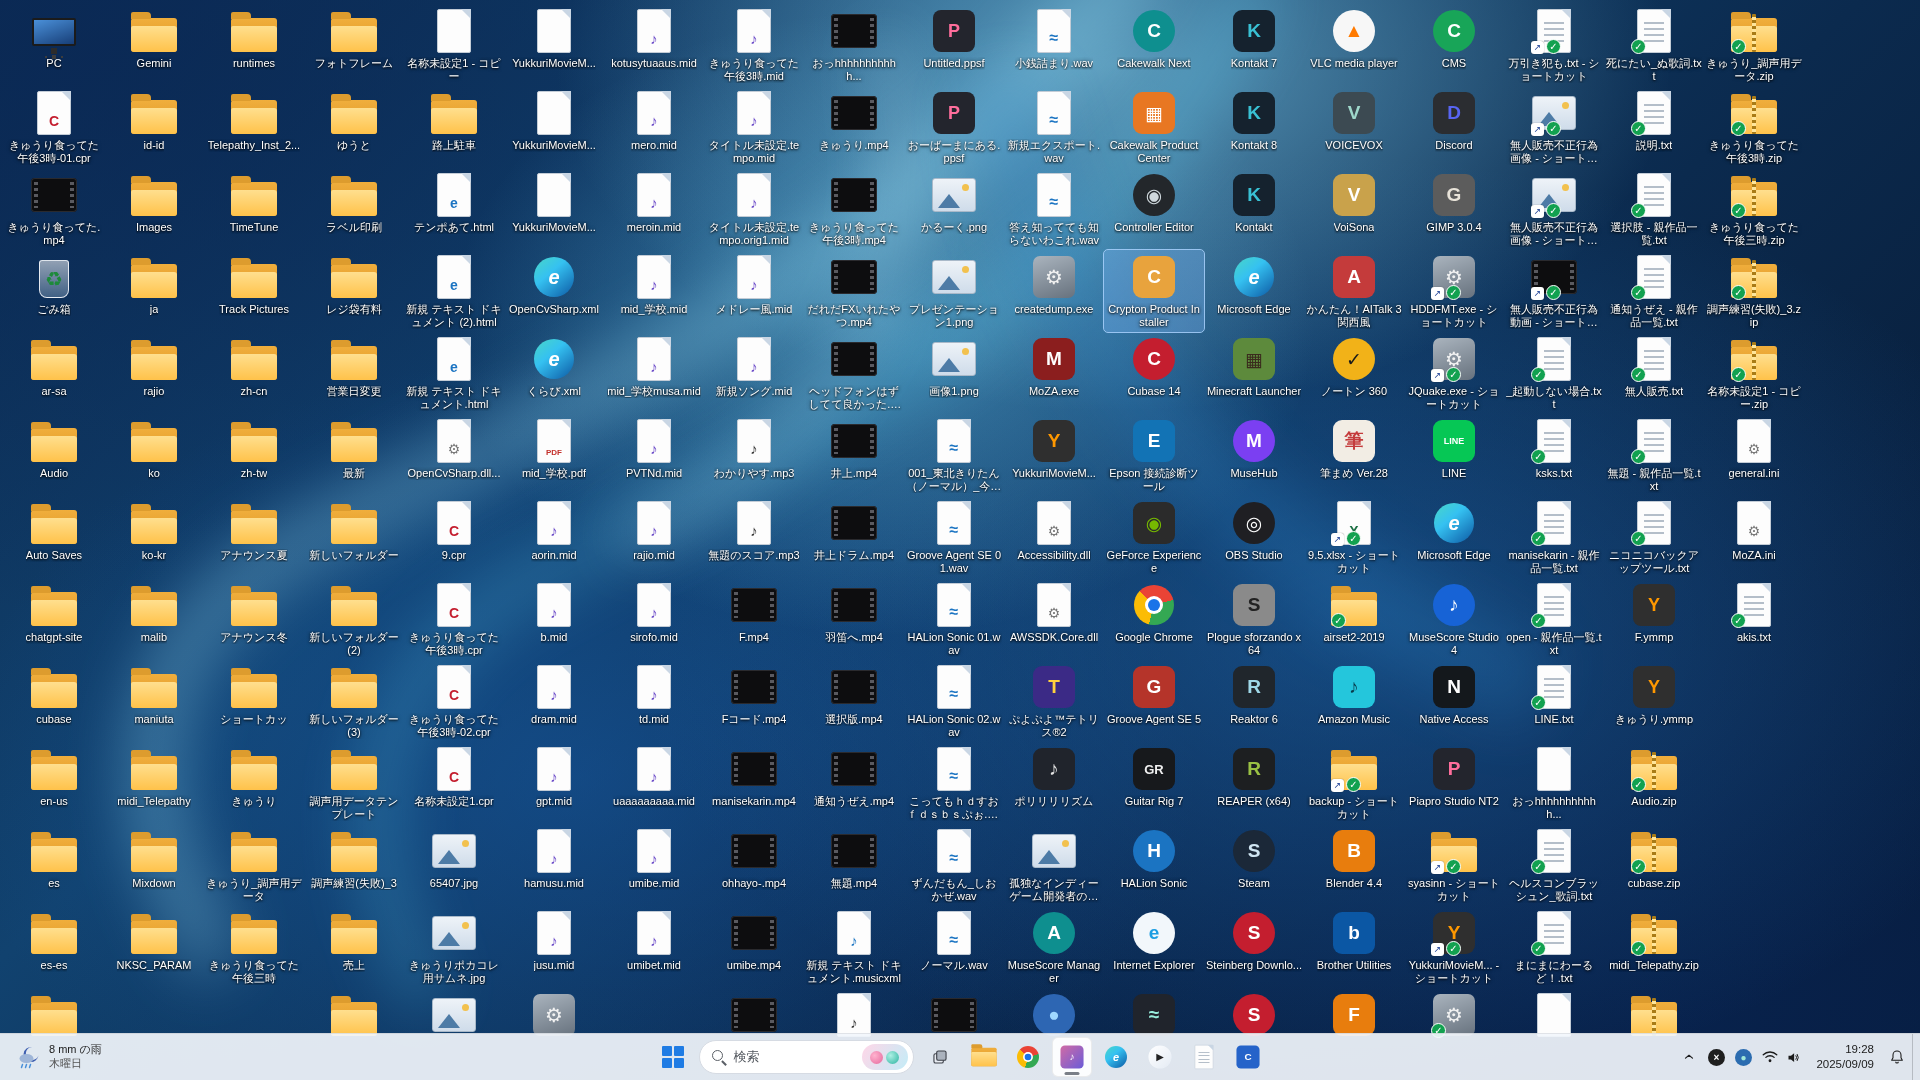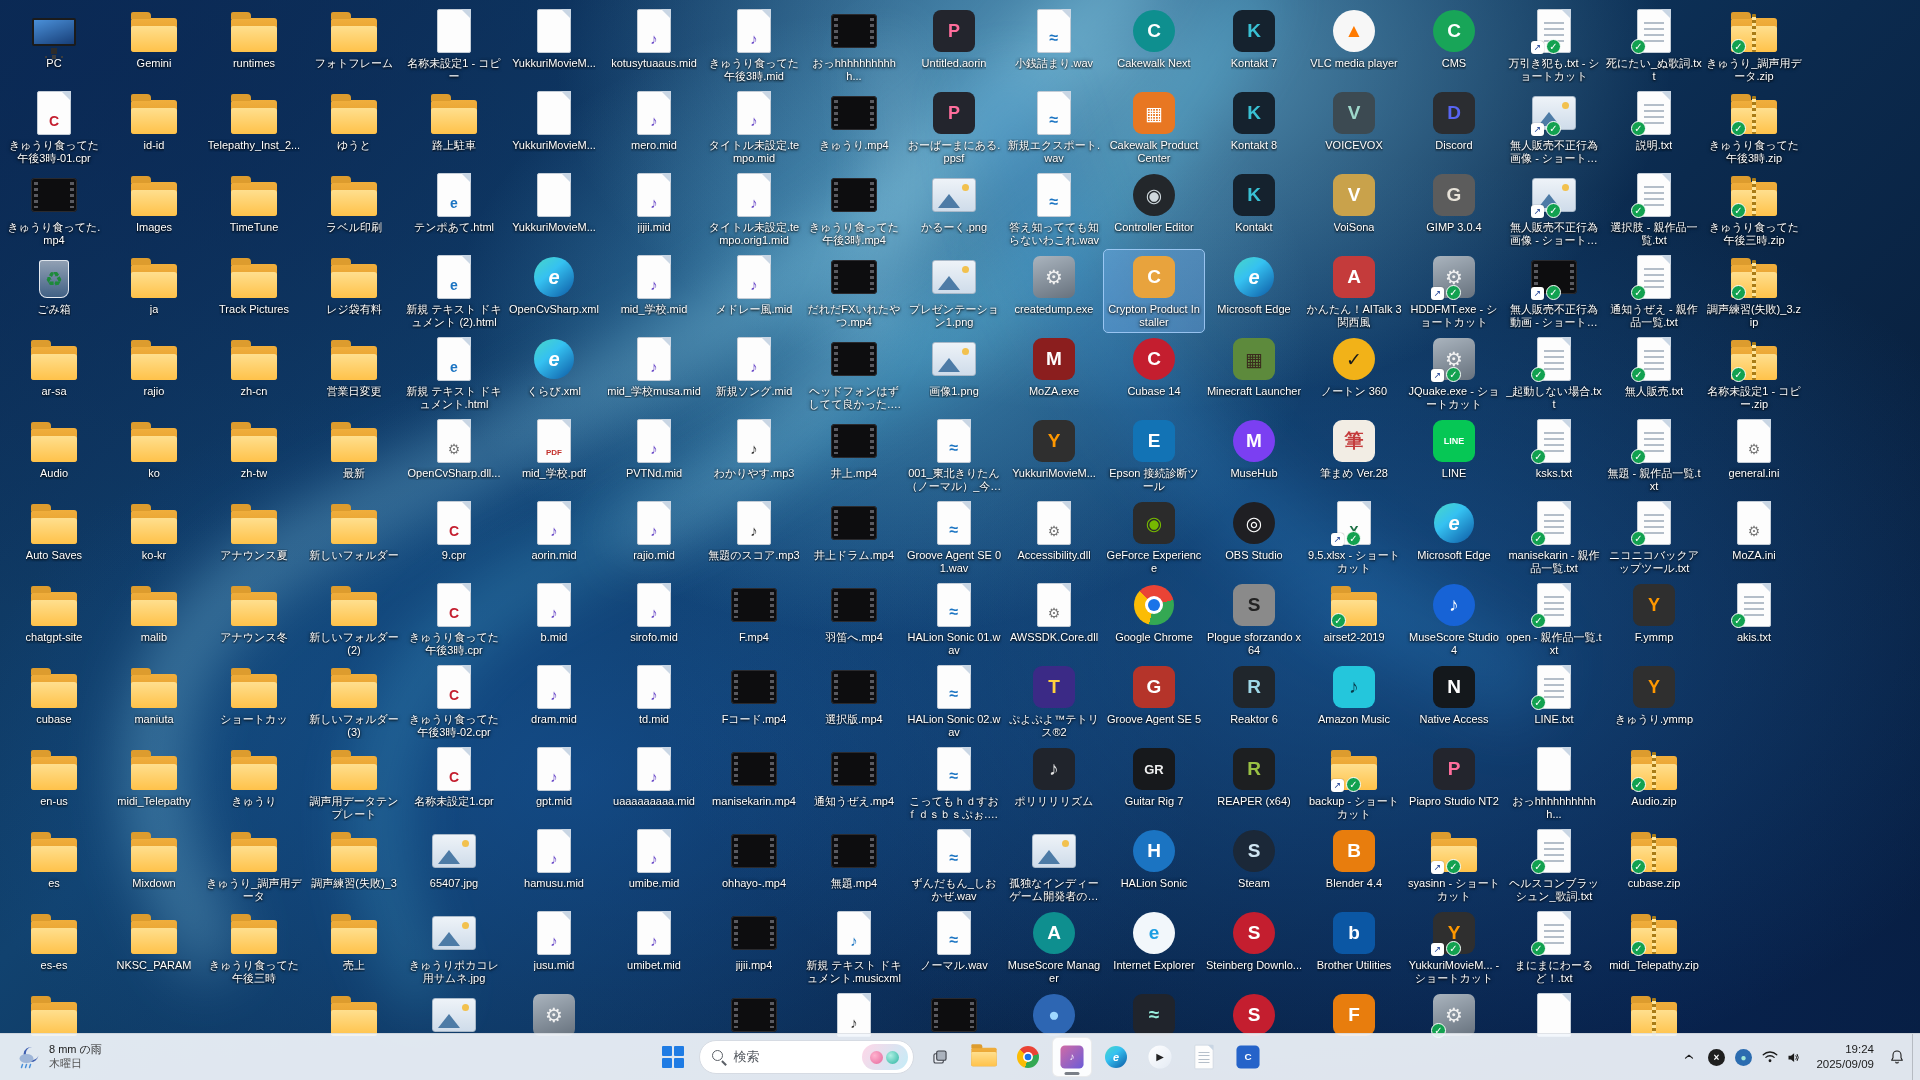--- a/index.html
+++ b/index.html
@@ -180,21 +180,21 @@
         <div class="shape-film"></div>
       </div>
       <div class="lbl">おっhhhhhhhhhhh...</div>
     </div>
     <div class="cell" title="Untitled.ppsf">
       <div class="ic">
         <div class="shape-app" style="background: rgb(35, 37, 45); border-radius: 8px;">
           <span class="g" style="color: rgb(255, 110, 156); font-size: 18px;">P</span>
         </div>
       </div>
-      <div class="lbl">Untitled.aorin</div>
+      <div class="lbl">Untitled.ppsf</div>
     </div>
     <div class="cell" title="小銭詰まり.wav">
       <div class="ic">
         <div class="shape-doc">
           <span class="g" style="color: rgb(27, 116, 194); font-size: 16px;">≈</span>
         </div>
       </div>
       <div class="lbl">小銭詰まり.wav</div>
     </div>
     <div class="cell" title="Cakewalk Next">
@@ -422,21 +422,21 @@
         <div class="shape-doc"></div>
       </div>
       <div class="lbl">YukkuriMovieM...</div>
     </div>
     <div class="cell" title="meroin.mid">
       <div class="ic">
         <div class="shape-doc">
           <span class="g" style="color: rgb(106, 73, 200); font-size: 15px;">♪</span>
         </div>
       </div>
-      <div class="lbl">jijii.mid</div>
+      <div class="lbl">meroin.mid</div>
     </div>
     <div class="cell" title="タイトル未設定.tempo.orig1.mid">
       <div class="ic">
         <div class="shape-doc">
           <span class="g" style="color: rgb(106, 73, 200); font-size: 15px;">♪</span>
         </div>
       </div>
       <div class="lbl">タイトル未設定.tempo.orig1.mid</div>
     </div>
     <div class="cell" title="きゅうり食ってた午後3時.mp4">
@@ -1589,21 +1589,21 @@
         <div class="shape-doc">
           <span class="g" style="color: rgb(106, 73, 200); font-size: 15px;">♪</span>
         </div>
       </div>
       <div class="lbl">umibet.mid</div>
     </div>
     <div class="cell" title="open.mp4">
       <div class="ic">
         <div class="shape-film"></div>
       </div>
-      <div class="lbl">jijii.mp4</div>
+      <div class="lbl">umibe.mp4</div>
     </div>
     <div class="cell" title="新規 テキスト ドキュメント.musicxml">
       <div class="ic">
         <div class="shape-doc">
           <span class="g" style="color: rgb(27, 116, 194); font-size: 15px;">♪</span>
         </div>
       </div>
       <div class="lbl">新規 テキスト ドキュメント.musicxml</div>
     </div>
     <div class="cell" title="パズドラ.wav">
@@ -1883,21 +1883,21 @@
         <path d="M3 6 a13 13 0 0 1 18 0" fill="none" stroke="#1b1b1b" stroke-width="1.8" stroke-linecap="round"></path>
         <path d="M6.5 9.5 a8 8 0 0 1 11 0" fill="none" stroke="#1b1b1b" stroke-width="1.8" stroke-linecap="round"></path>
         <circle cx="12" cy="14" r="1.9" fill="#1b1b1b"></circle>
       </svg>
       <svg width="17" height="15" viewBox="0 0 24 24">
         <path d="M4 9v6h4l5 4V5L8 9z" fill="#1b1b1b"></path>
         <path d="M16 9 a5 5 0 0 1 0 6 M18 7 a8.5 8.5 0 0 1 0 10" stroke="#1b1b1b" fill="none" stroke-width="1.6" stroke-linecap="round"></path>
       </svg>
     </button>
     <button class="clock">
-      <span>19:24</span>
+      <span>19:28</span>
       <span>2025/09/09</span>
     </button>
     <button class="tray-btn">
       <svg width="16" height="16" viewBox="0 0 24 24">
         <path d="M12 3a6 6 0 0 0-6 6v4l-2 4h16l-2-4V9a6 6 0 0 0-6-6z" fill="none" stroke="#1b1b1b" stroke-width="1.6" stroke-linejoin="round"></path>
         <path d="M10 19a2 2 0 0 0 4 0" fill="none" stroke="#1b1b1b" stroke-width="1.6"></path>
       </svg>
     </button>
     <span class="showdesk"></span>
   </div>

